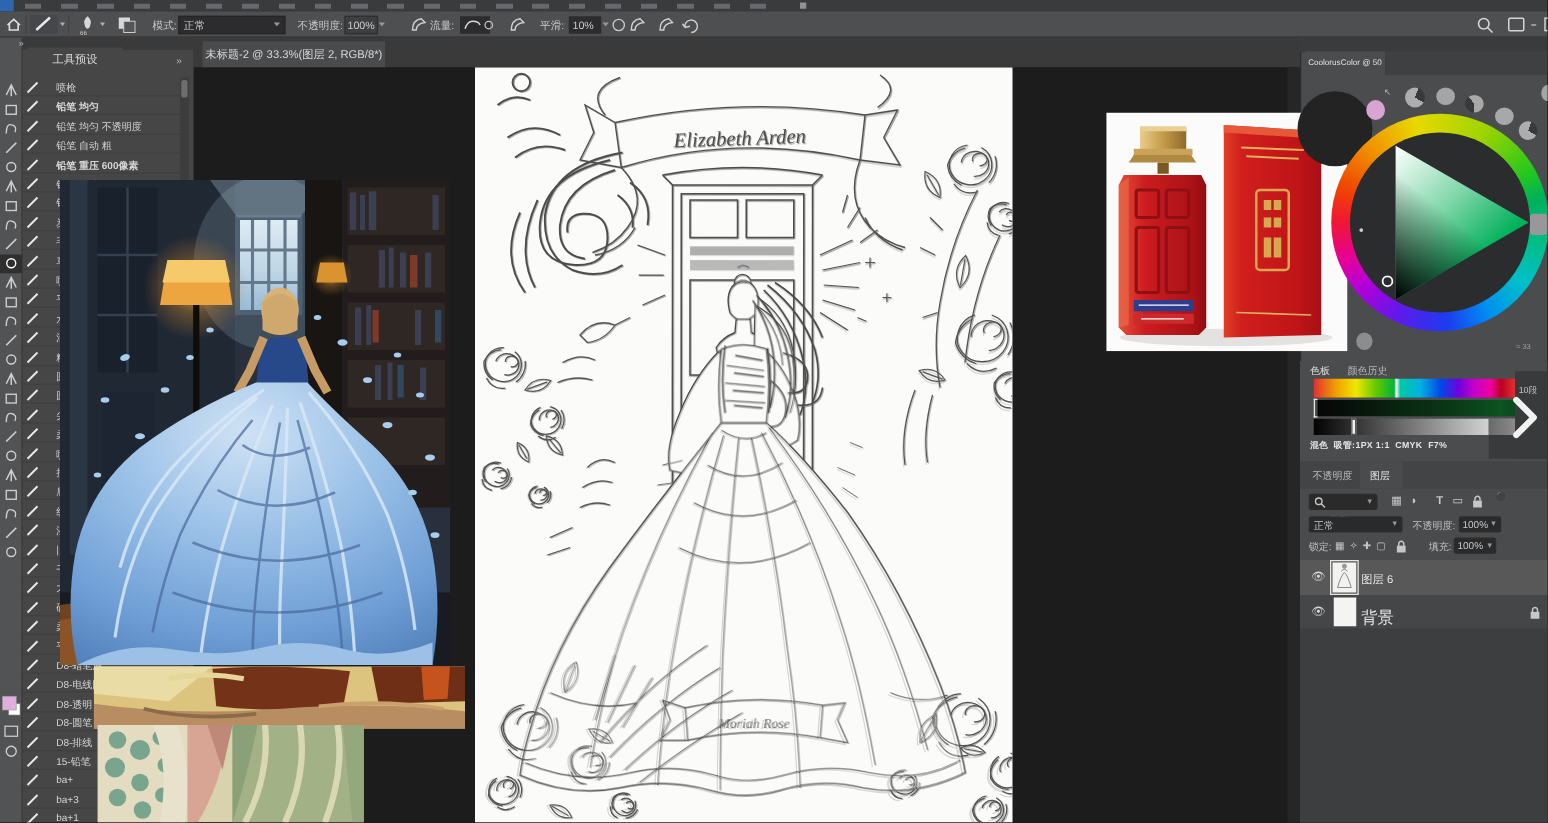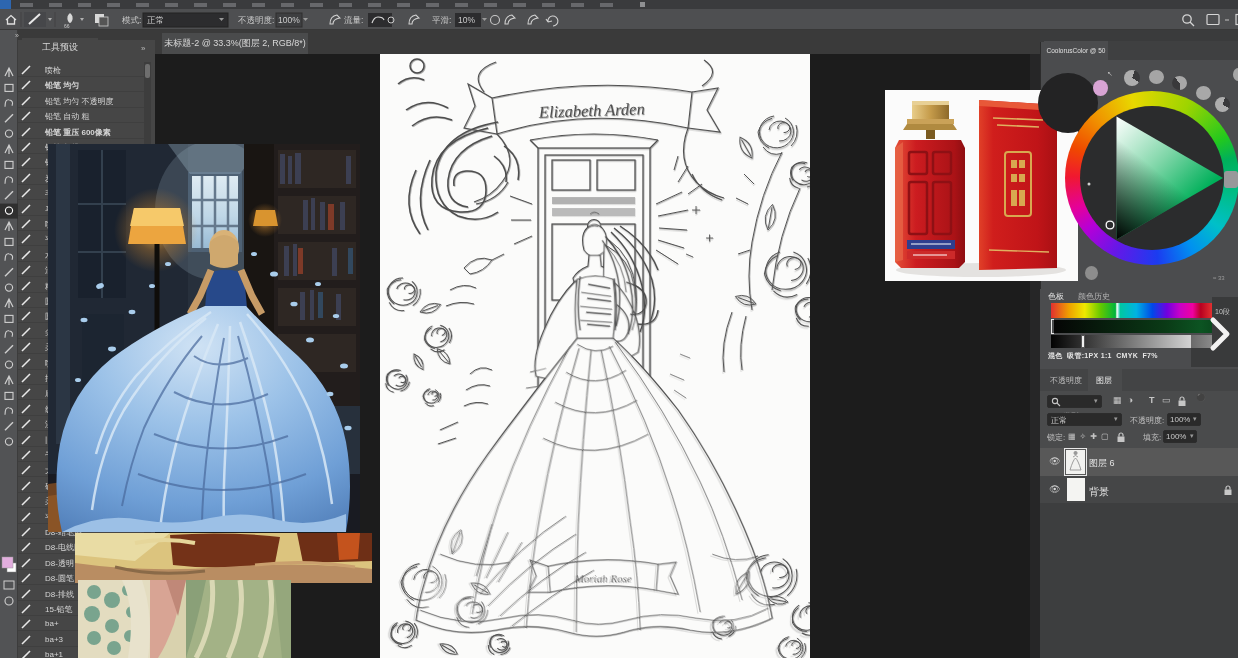--- a/index.html
+++ b/index.html
@@ -912,19 +912,19 @@
   <div class="abs" style="left:1040px;top:476px;width:198px;height:27px;background:#454647;"></div>
   <div class="t" style="left:1049px;top:456px;font-size:9px;color:#d8d8d8;">👁</div>
   <div class="abs" style="left:1066px;top:450px;width:19px;height:24px;background:#f2f2f0;outline:1.5px solid #e8e8e8;outline-offset:1px;"></div>
   <svg class="abs" width="19" height="24" style="left:1066px;top:450px;">
       <path d="M4 20 Q7 10 9.5 8 Q12 10 15 20 Z M7 7 Q9.5 4 12 7" fill="none" stroke="#888" stroke-width="0.8"></path>
       <path d="M9.5 5 a2 2 0 1 1 0.1 0" fill="#999"></path>
     </svg>
   <div class="t" style="left:1089px;top:457px;font-size:9px;color:#e4e4e4;">图层 6</div>
   <div class="t" style="left:1049px;top:484px;font-size:9px;color:#d8d8d8;">👁</div>
   <div class="abs" style="left:1067px;top:478px;width:18px;height:23px;background:#f4f4f2;"></div>
-  <div class="t" style="left:1089px;top:485px;font-size:10px;color:#e4e4e4;">背景</div>
+  <div class="t" style="left:1089px;top:485px;font-size:13px;color:#e4e4e4;">背景</div>
   <svg class="abs" width="10" height="11" style="left:1223px;top:485px;">
       <rect x="1.5" y="4.5" width="7" height="5.5" fill="#c8c8c8"></rect>
       <path d="M3 4.5 V3 a2 2 0 0 1 4 0 V4.5" fill="none" stroke="#c8c8c8" stroke-width="1.2"></path>
     </svg>
   <div class="abs" style="left:1040px;top:503px;width:198px;height:155px;background:#3d3e3f;"></div>
 </div>
 
 </body></html>

